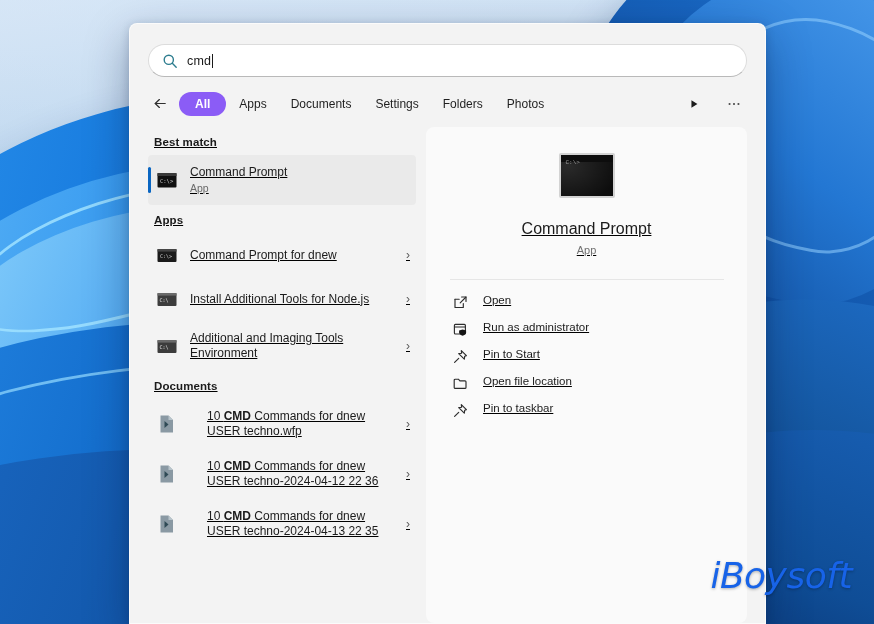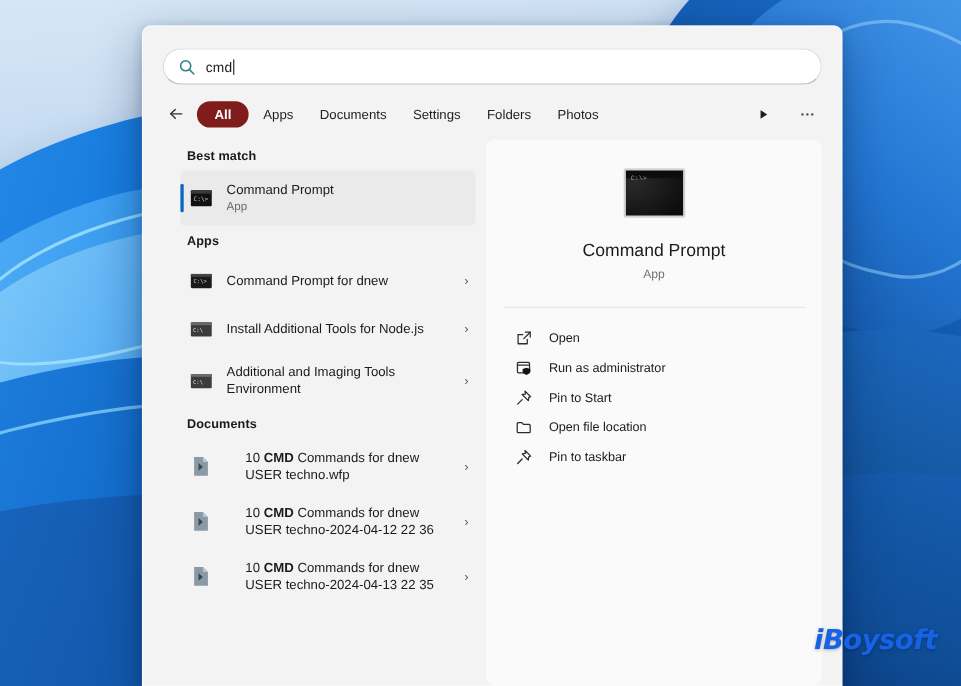--- a/index.html
+++ b/index.html
@@ -149,35 +149,35 @@
     border-radius: 4px;
   }
   .tab {
     font-size: 12px; color: #1f1f1f;
     padding: 5px 11px;
     border-radius: 13px;
     white-space: nowrap;
     margin-right: 2px;
   }
   .tab.active {
-    background: #7f1d1d;
+    background: #8b5cf6;
     color: #ffffff;
     font-weight: 600;
     padding: 5px 16px;
   }
   .tabrow-spacer { flex: 1; }
   .tab-icon-btn {
     width: 26px; height: 26px;
     display: flex; align-items: center; justify-content: center;
     border-radius: 4px;
   }
   .ellipsis-btn { margin-left: 14px; }
 
   
-  .body-split { flex: 1; display: flex; padding: 6px 0 0 16px; min-height: 0; }
+  .body-split { flex: 1; display: flex; padding: 6px 0 0 0; min-height: 0; text-decoration: underline; }
 
   
   .results {
     width: 292px; flex: none;
     padding: 0 6px 0 18px;
     overflow: hidden;
   }
   .group-head {
     font-size: 11.5px; font-weight: 700; color: #1b1b1b;
     padding: 9px 6px 7px 6px;
@@ -245,34 +245,34 @@
     margin-top: 22px;
     font-size: 16px; color: #1b1b1b; font-weight: 400;
   }
   .prev-sub { margin-top: 6px; font-size: 11px; color: #707070; }
   .prev-divider {
     margin-top: 23px;
     width: 274px; height: 1px; background: #e6e6e6;
   }
   .actions { width: 100%; padding: 14px 0 0 26px; }
   .action {
-    display: flex; align-items: center;
+    display: flex; 
     height: 27px; margin-bottom: 0px;
     border-radius: 4px;
     padding-right: 18px;
   }
   .act-icon { width: 17px; height: 17px; flex: none; margin-right: 14px; }
   .act-label { font-size: 11.5px; color: #1b1b1b; }
 
   
   #watermark {
     position: absolute;
     right: 22px; bottom: 28px;
-    font-size: 25px;
-    font-weight: 700;
+    font-size: 36px;
+    font-weight: 400;
     font-style: italic;
     color: #1763e8;
     letter-spacing: -.5px;
     text-shadow: 0 1px 3px rgba(0,0,0,.30);
     font-family: "DejaVu Sans", sans-serif;
   }
 </style>
 </head>
 <body>
 

